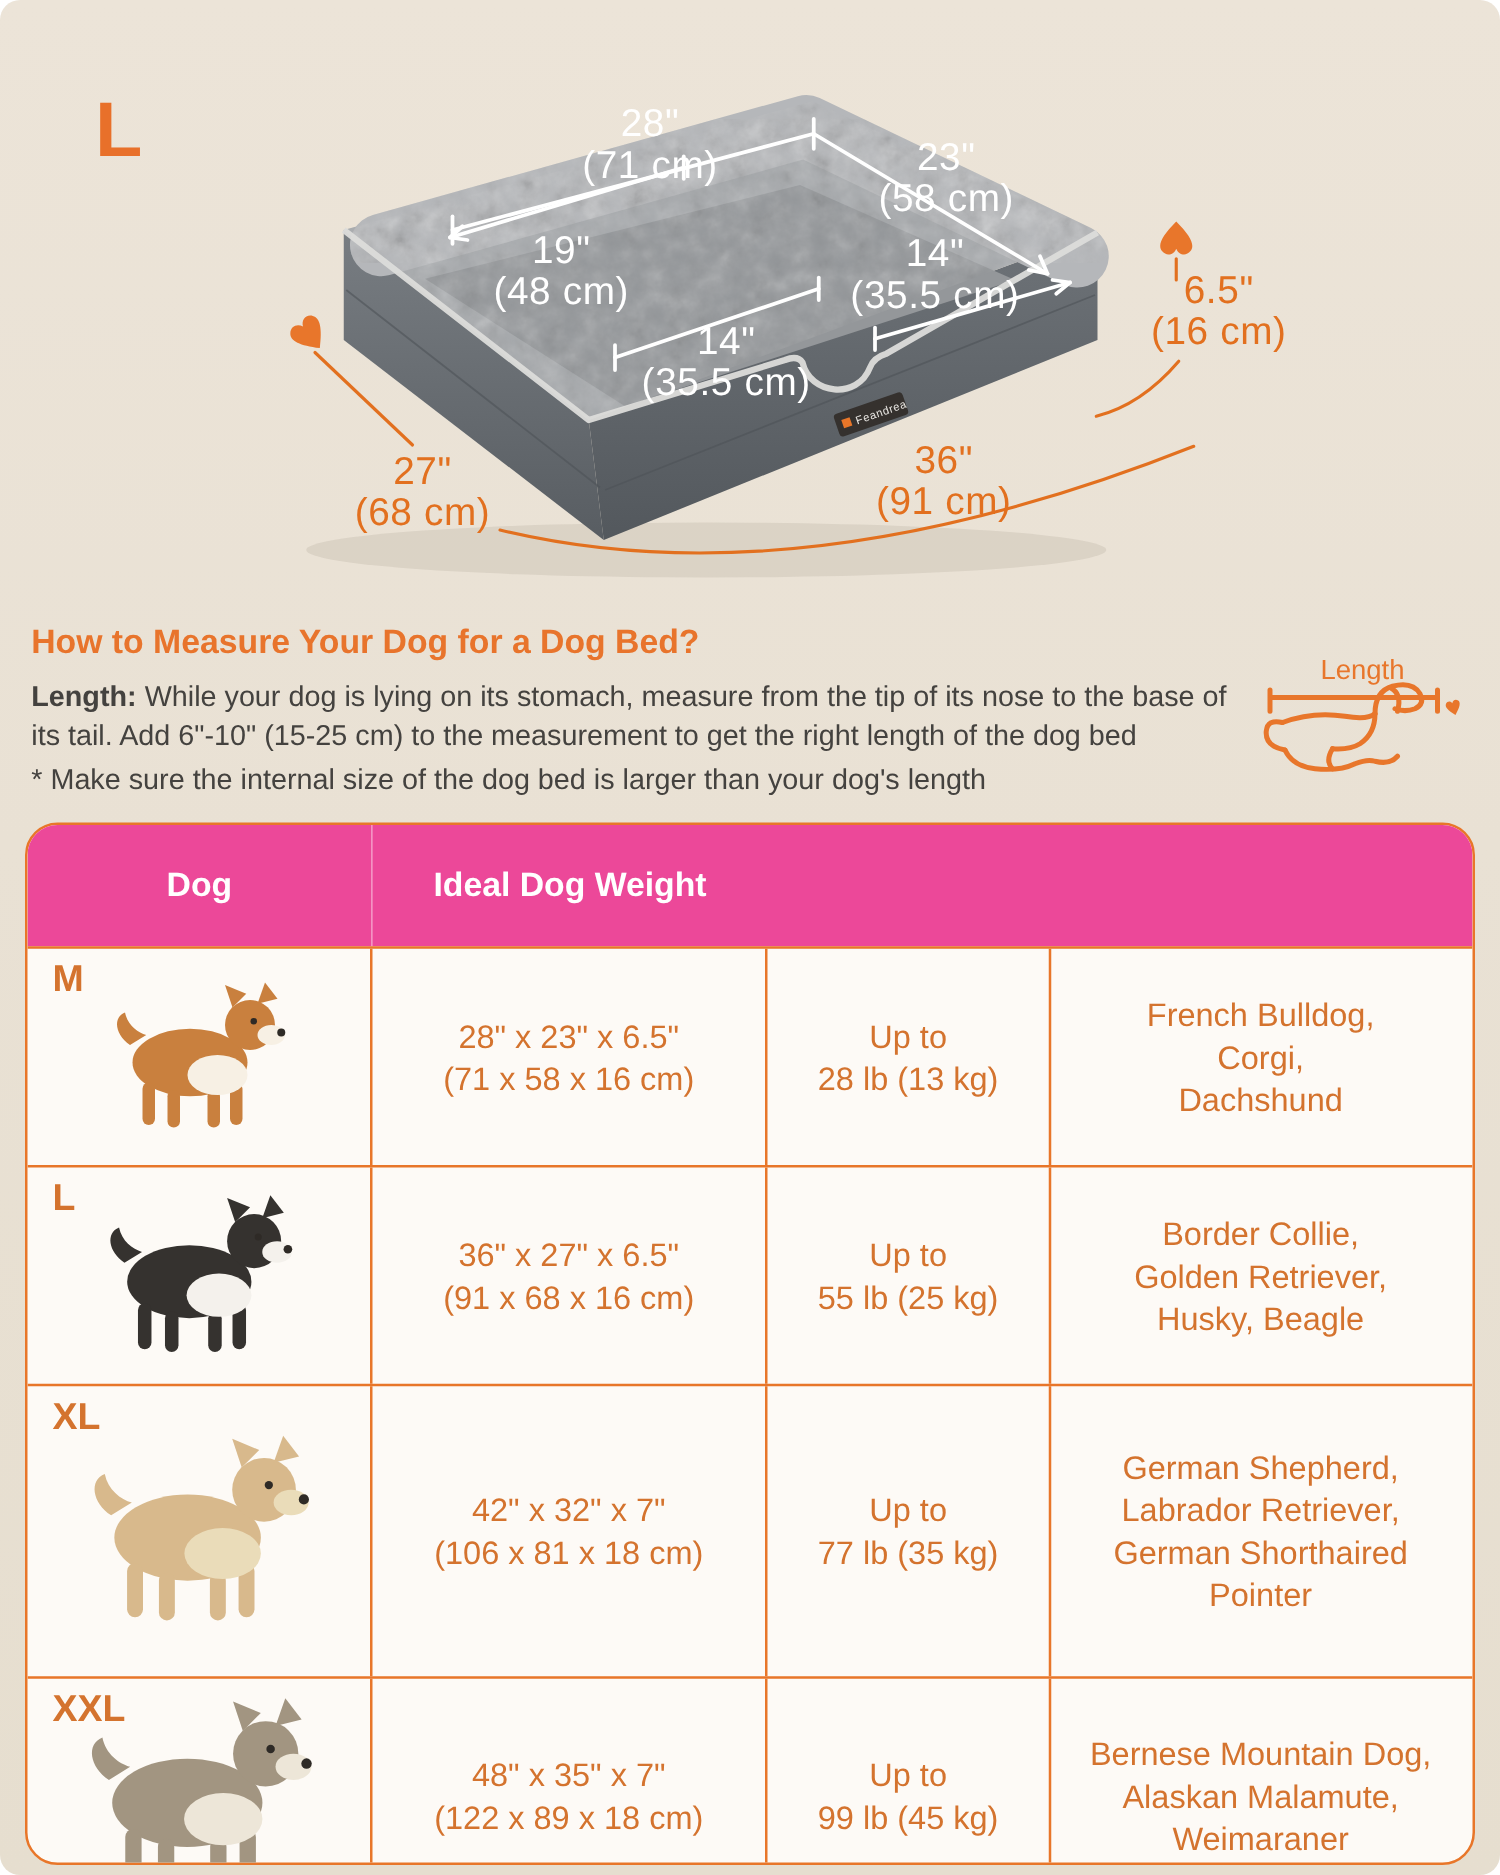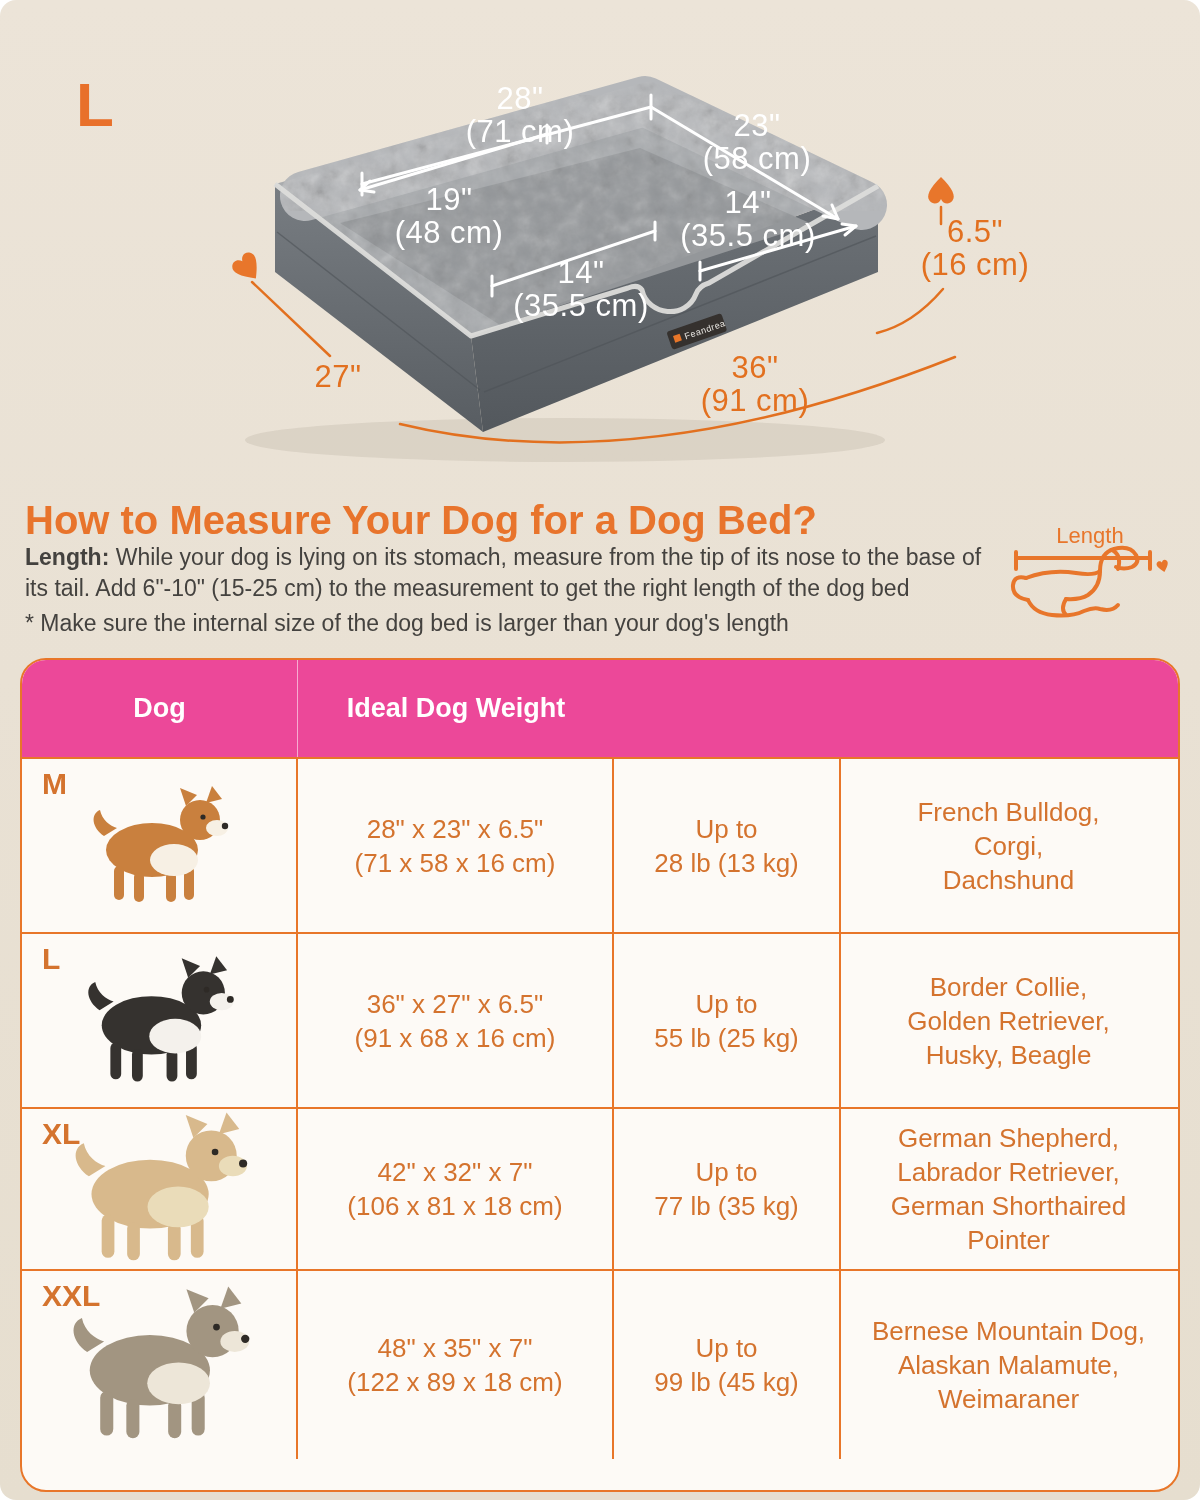--- a/index.html
+++ b/index.html
@@ -11,37 +11,37 @@
   
   .hero { position:absolute; left:0; top:0; width:1200px; height:470px; }
   .hero svg.scene { position:absolute; left:0; top:0; }
   .size-badge { position:absolute; left:76px; top:74px; font-size:62px; font-weight:700; color:#E8702A; line-height:1; }
   .dim { position:absolute; transform:translateX(-50%); width:230px; text-align:center;
          color:#ffffff; font-size:31px; line-height:33px; letter-spacing:.5px; }
   .dim.orange { color:#E2701F; }
 
   
   .measure { position:absolute; left:0; top:470px; width:1200px; height:188px; }
-  .measure-title { position:absolute; left:25px; top:28px; font-size:40px; font-weight:700; color:#E8742C; }
+  .measure-title { position:absolute; left:25px; top:28px; font-size:27px; font-weight:700; color:#E8742C; }
   .measure-text { position:absolute; left:25px; top:72px; width:965px; font-size:23px; line-height:31px; color:#44423F; }
   .measure-text .note { margin-top:4px; }
   .len-diagram { position:absolute; left:1000px; top:55px; width:180px; height:128px; }
   .len-label { position:absolute; left:50%; transform:translateX(-50%); top:-2px; font-size:22px; color:#E8762B; }
 
   
   .size-table { position:absolute; left:20px; top:658px; width:1160px; height:834px;
                 background:#FDFAF6; border:2px solid #E87629; border-radius:26px; overflow:hidden; }
   .thead { display:grid; grid-template-columns:276px 316px 227px 335px; height:97px; background:#ec4899; }
   .th { display:flex; align-items:center; justify-content:center; color:#ffffff;
         font-size:27px; font-weight:700; border-right:1px solid rgba(255,255,255,.55); }
   .th:last-child { border-right:none; }
   .trow { display:grid; grid-template-columns:276px 316px 227px 335px; border-top:2px solid #E87629; position:relative; }
   .trow.r-m   { height:175px; }
   .trow.r-l   { height:175px; }
-  .trow.r-xl  { height:162px; }
+  .trow.r-xl  { height:234px; }
   .trow.r-xxl { height:190px; }
   .cell { display:flex; align-items:center; justify-content:center; text-align:center;
           color:#D4732E; font-size:26px; line-height:34px; border-right:2px solid #E87629; white-space:pre-line; }
   .cell:last-child { border-right:none; }
   .cell.dogcell { position:relative; }
   .size-letter { position:absolute; top:10px; left:20px; font-size:30px; font-weight:700; color:#D4732E; line-height:1; }
 </style>
 </head>
 <body>
 
@@ -149,20 +149,21 @@
     <div class="dim" style="left:581px; top:256px;">
       <div>14"</div>
         <div>(35.5 cm)</div>
     </div>
     <div class="dim orange" style="left:975px; top:215px;">
       <div>6.5"</div>
         <div>(16 cm)</div>
     </div>
     <div class="dim orange" style="left:338px; top:360px;">
       <div>27"</div>
+        <div>(68 cm)</div>
     </div>
     <div class="dim orange" style="left:755px; top:351px;">
       <div>36"</div>
         <div>(91 cm)</div>
     </div>
   </div>
 
   <div class="measure">
     <div class="measure-title">How to Measure Your Dog for a Dog Bed?</div>
     <div class="measure-text">

